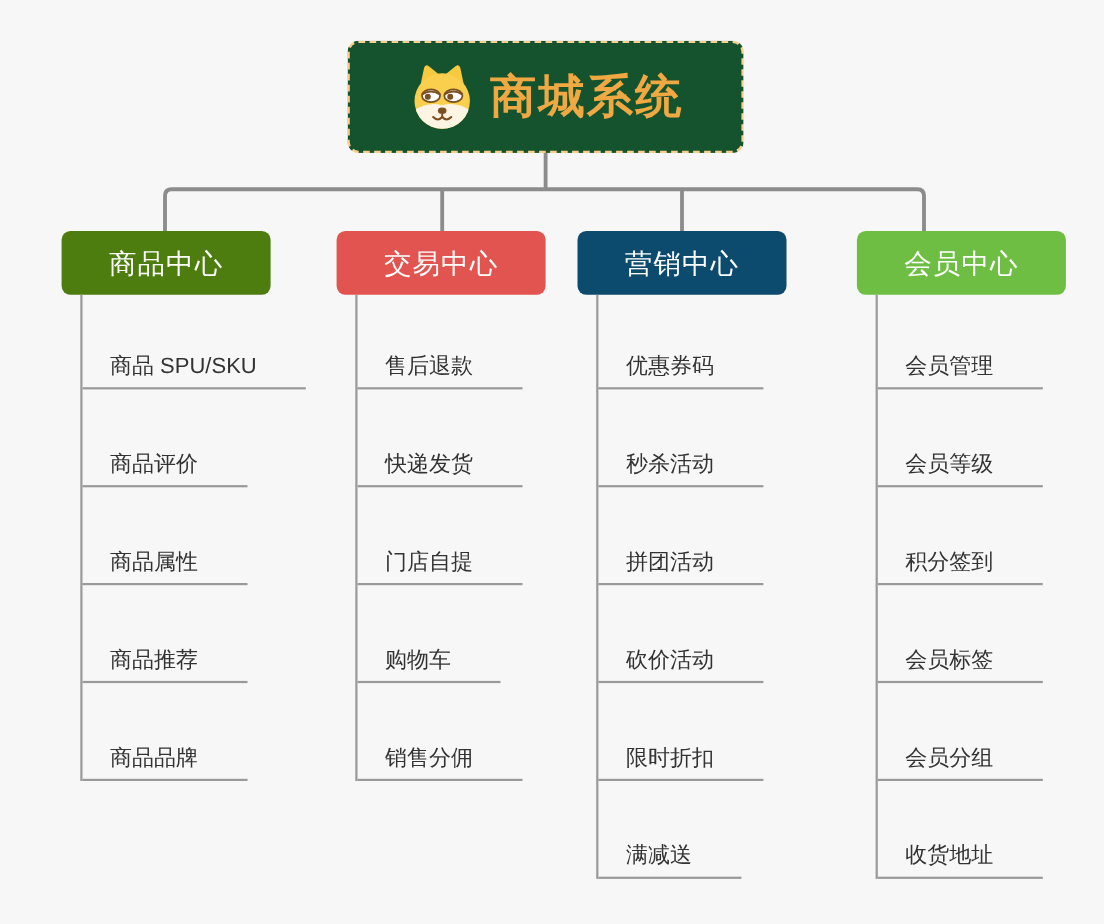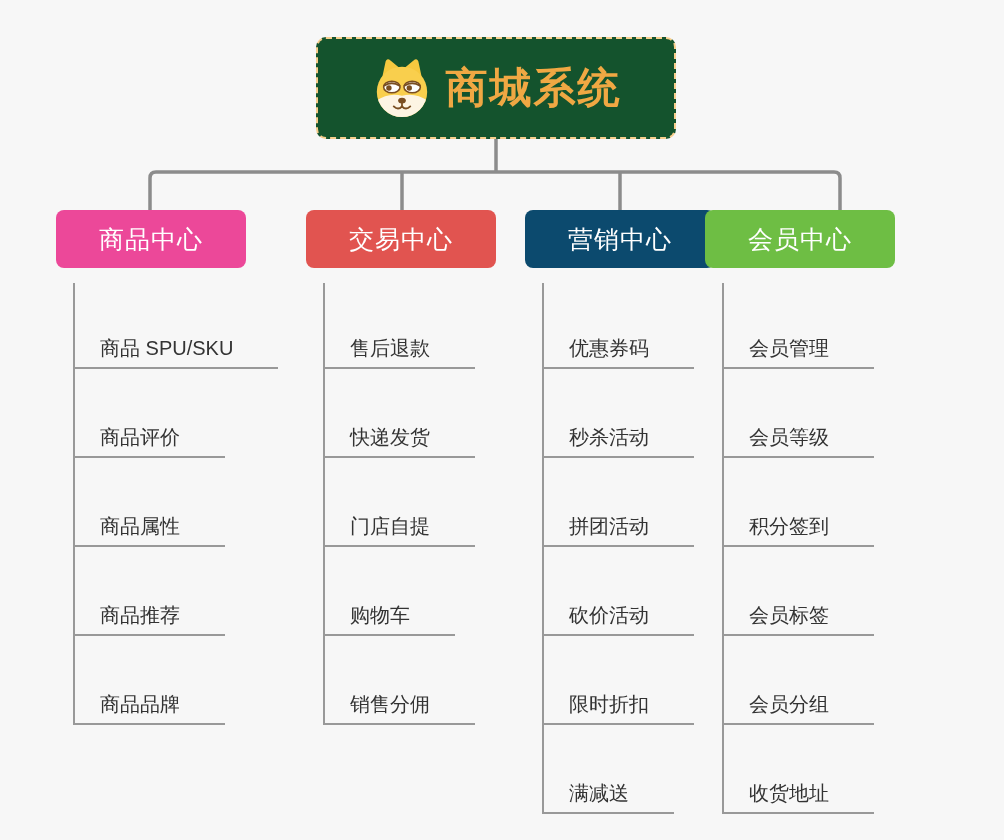--- a/index.html
+++ b/index.html
@@ -35,21 +35,20 @@
 
   .branch-col{position:absolute;top:210px;width:190px;}
   .branch-box{
     width:190px;height:58px;border-radius:8px;
     display:flex;align-items:center;justify-content:center;
     color:#FFFFFF;font-size:25px;letter-spacing:1px;white-space:nowrap;
   }
   .leaf-list{
     margin-left:17px;
     border-left:2px solid var(--underline);
-    margin-top:15px;
   }
   .leaf{
     height:89px;width:max-content;
     display:flex;align-items:flex-end;
     padding:0 45px 8px 25px;
     border-bottom:2px solid var(--underline);
   }
   .leaf:first-child{height:86px;}
   .leaf-label{
     font-size:20px;color:var(--leaf-text);white-space:nowrap;line-height:1.1;
@@ -86,21 +85,21 @@
       </g>
       <ellipse cx="32" cy="45" rx="4" ry="3" fill="#7A4E21"></ellipse>
       <path d="M32 47.5 V51" stroke="#7A4E21" stroke-width="1.8" fill="none"></path>
       <path d="M23.5 51 Q28 55.5 32 51 Q36 55.5 40.5 51" stroke="#7A4E21" stroke-width="2" fill="none" stroke-linecap="round"></path>
     </svg>
     <span class="root-title">商城系统</span>
   </div>
 
   <div id="branches">
       <div class="branch-col" style="left: 56px;">
-    <div class="branch-box" style="background: #ec4899;">
+    <div class="branch-box" style="background: #4d7c0f;">
       <span>商品中心</span>
     </div>
     <div class="leaf-list">
           <div class="leaf">
     <span class="leaf-label">商品 SPU/SKU</span>
   </div>
           <div class="leaf">
     <span class="leaf-label">商品评价</span>
   </div>
           <div class="leaf">
@@ -154,21 +153,21 @@
     <span class="leaf-label">砍价活动</span>
   </div>
           <div class="leaf">
     <span class="leaf-label">限时折扣</span>
   </div>
           <div class="leaf">
     <span class="leaf-label">满减送</span>
   </div>
         </div>
   </div>
-      <div class="branch-col" style="left: 705px;">
+      <div class="branch-col" style="left: 779px;">
     <div class="branch-box" style="background: rgb(110, 190, 68);">
       <span>会员中心</span>
     </div>
     <div class="leaf-list">
           <div class="leaf">
     <span class="leaf-label">会员管理</span>
   </div>
           <div class="leaf">
     <span class="leaf-label">会员等级</span>
   </div>

